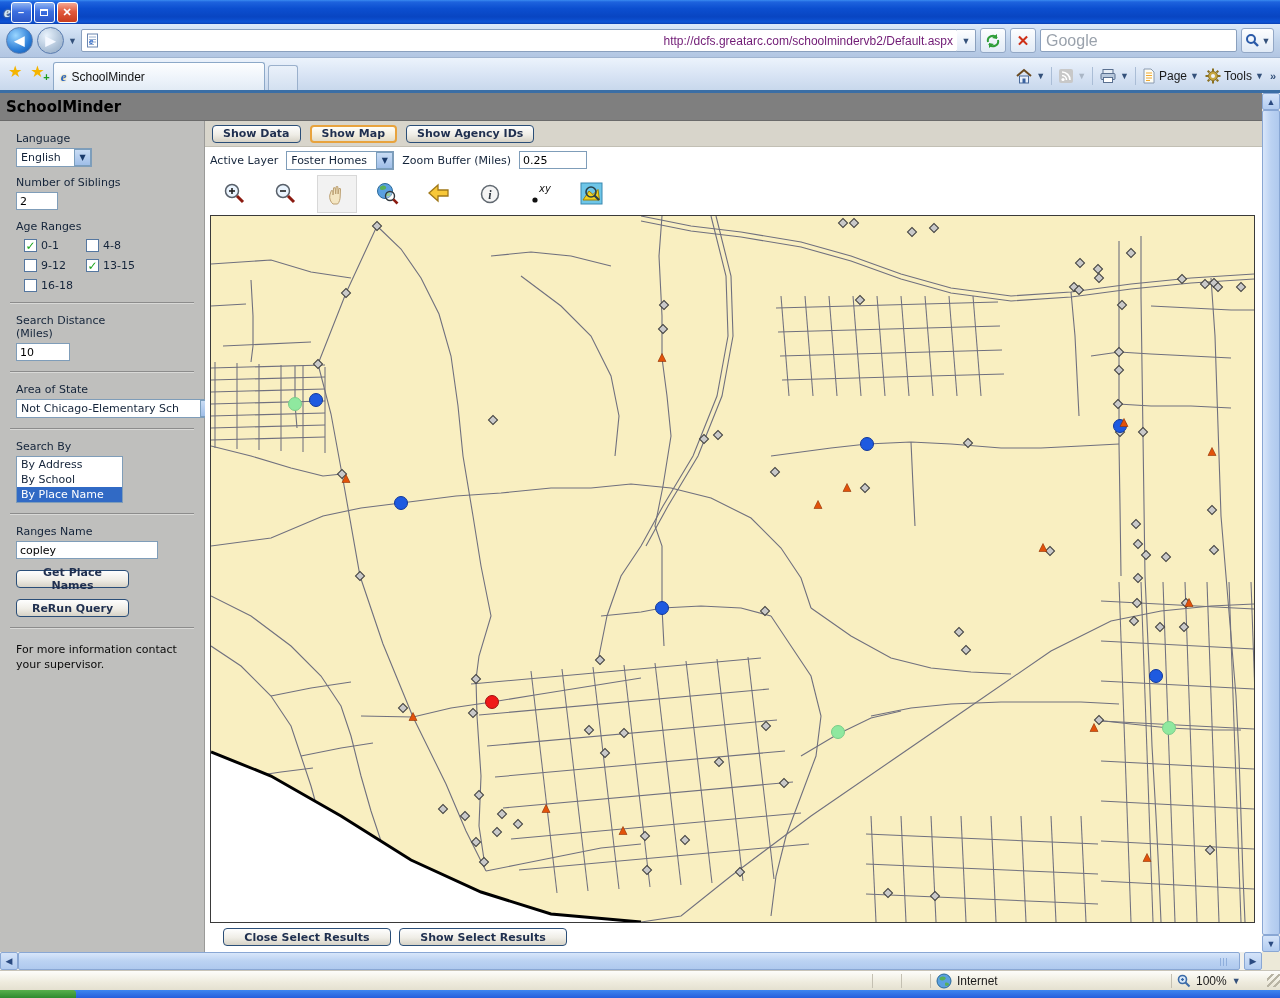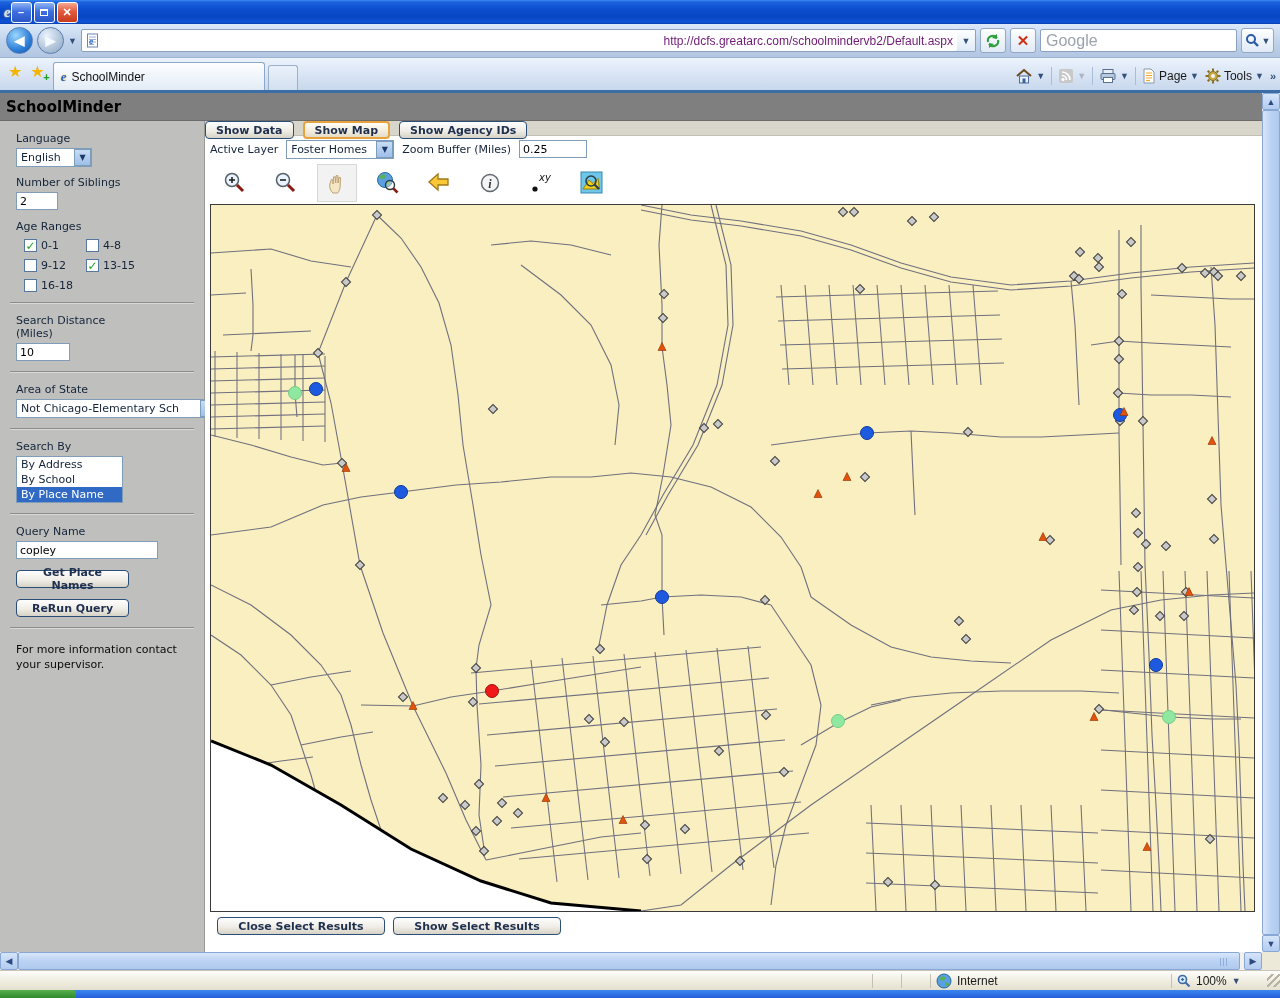--- a/index.html
+++ b/index.html
@@ -84,27 +84,27 @@
   .listbox .opt { padding:1px 4px; white-space:nowrap; }
   .listbox .opt.sel { background:#316AC5; color:#fff; }
   .xpbtn { font-family:"DejaVu Sans",sans-serif; font-size:11px; font-weight:bold; color:#1F2F4F;
     border:1px solid #2A4E78; border-radius:4px; background:linear-gradient(180deg,#FEFEFE,#EFEDE6 55%,#D6D2C6);
     padding:1px 10px; height:18px; display:inline-flex; align-items:center; justify-content:center; }
   .xpbtn.active { border:2px solid #E8A33D; background:linear-gradient(180deg,#FFFEF8,#F3EEDF 55%,#E3DCC8); }
   .side-btn { width:113px; height:18px; margin:11px 0 0 0; }
   .info-text { font-weight:normal; margin-top:14px; line-height:1.35; color:#0A0A0A; }
 
   .main { flex:1; background:#fff; position:relative; font-family:"DejaVu Sans",sans-serif; }
-  .graybar { height:15px; background:#D8D5CB; border-bottom:1px solid #C2BFB4; display:flex; align-items:flex-start; gap:9px; }
+  .graybar { height:26px; background:#D8D5CB; border-bottom:1px solid #C2BFB4; display:flex; align-items:center; gap:9px; padding-left:7px; }
   .layer-row { height:26px; display:flex; align-items:center; gap:8px; padding-left:5px; font-size:11px; color:#14243A; }
   .tools-row { height:42px; display:flex; align-items:center; gap:11px; padding-left:10px; }
   .tool { width:40px; height:38px; display:flex; align-items:center; justify-content:center; }
   .tool.active { background:#F2F2F2; border:1px solid #D8D8D8; }
   .mapwrap { margin-left:5px; width:1045px; height:708px; border:1px solid #3A3A3A; background:#F9EFC1; }
-  .bottom-row { height:24px; display:flex; align-items:center; gap:8px; padding-left:12px; margin-top:2px; }
+  .bottom-row { height:24px; display:flex; align-items:center; gap:8px; padding-left:18px; margin-top:2px; }
   .bottom-btn { width:168px; height:18px; }
 
   
   .vscroll { position:absolute; right:0; top:93px; width:18px; height:859px; background:#F2F1EC; }
   .scroll-arrow { position:absolute; width:18px; height:17px; border:1px solid #89A7D4; border-radius:2px;
     background:linear-gradient(180deg,#D5E4F9,#B2CCF0); color:#2A4A80; font-size:9px; display:flex; align-items:center; justify-content:center; }
   .vthumb { position:absolute; left:0; top:17px; width:18px; height:825px; border:1px solid #89A7D4; border-radius:2px;
     background:linear-gradient(90deg,#D8E6FA,#BBD2F2 50%,#AFC9EE); }
   .hscroll { position:absolute; left:0; top:952px; width:1262px; height:18px; background:#F2F1EC; }
   .hthumb { position:absolute; left:18px; top:0; width:1222px; height:18px; border:1px solid #89A7D4; border-radius:2px;
@@ -307,21 +307,21 @@
 
       <div class="lbl">Search By</div>
       <div class="listbox" id="search-by-list">
           <div class="opt">By Address</div>
           <div class="opt">By School</div>
           <div class="opt sel">By Place Name</div>
         </div>
 
       <div class="sep"></div>
 
-      <div class="lbl">Query Name</div>
+      <div class="lbl">Ranges Name</div>
       <input class="xpinput" style="width: 142px;" type="text" value="copley">
       <div><button class="xpbtn side-btn">Get Place Names</button></div>
       <div><button class="xpbtn side-btn">ReRun Query</button></div>
 
       <div class="sep"></div>
 
       <div class="info-text">For more information contact your supervisor.</div>
     </div>
 
     <div class="main">

